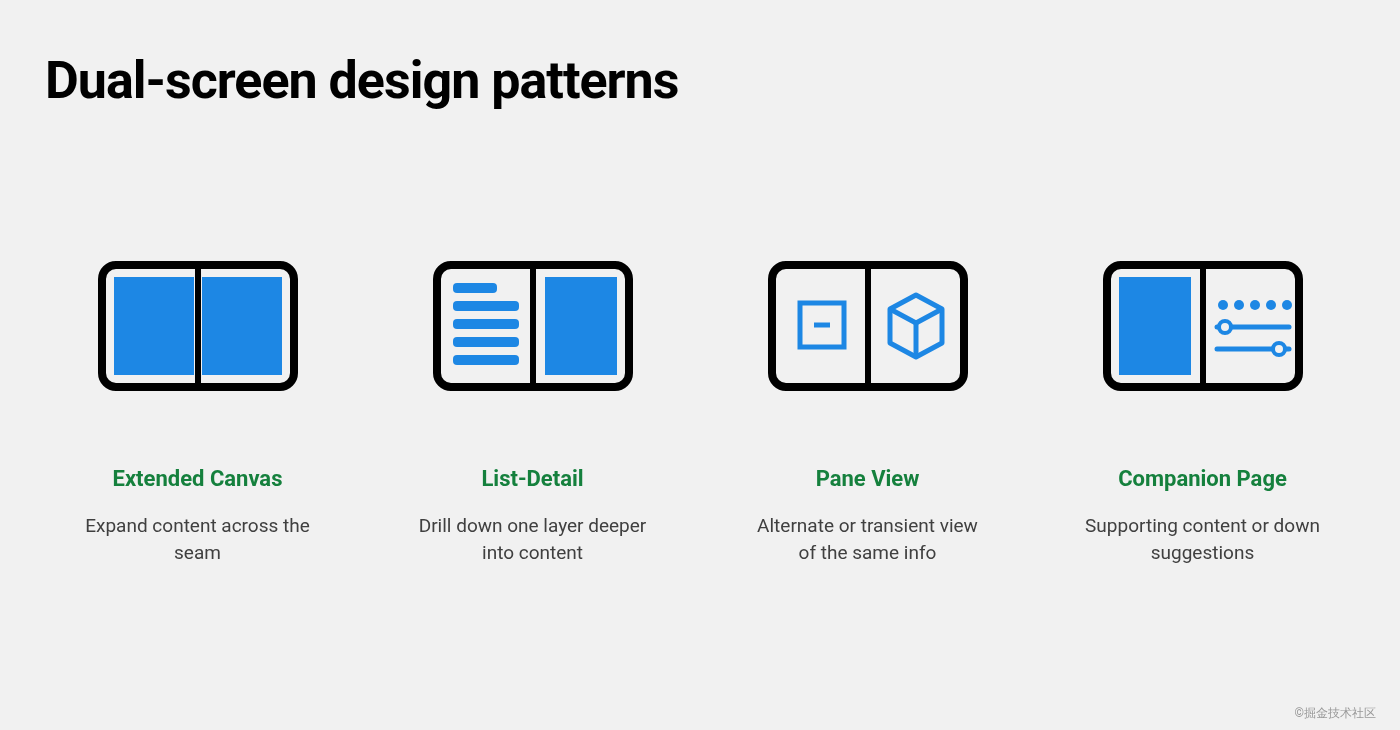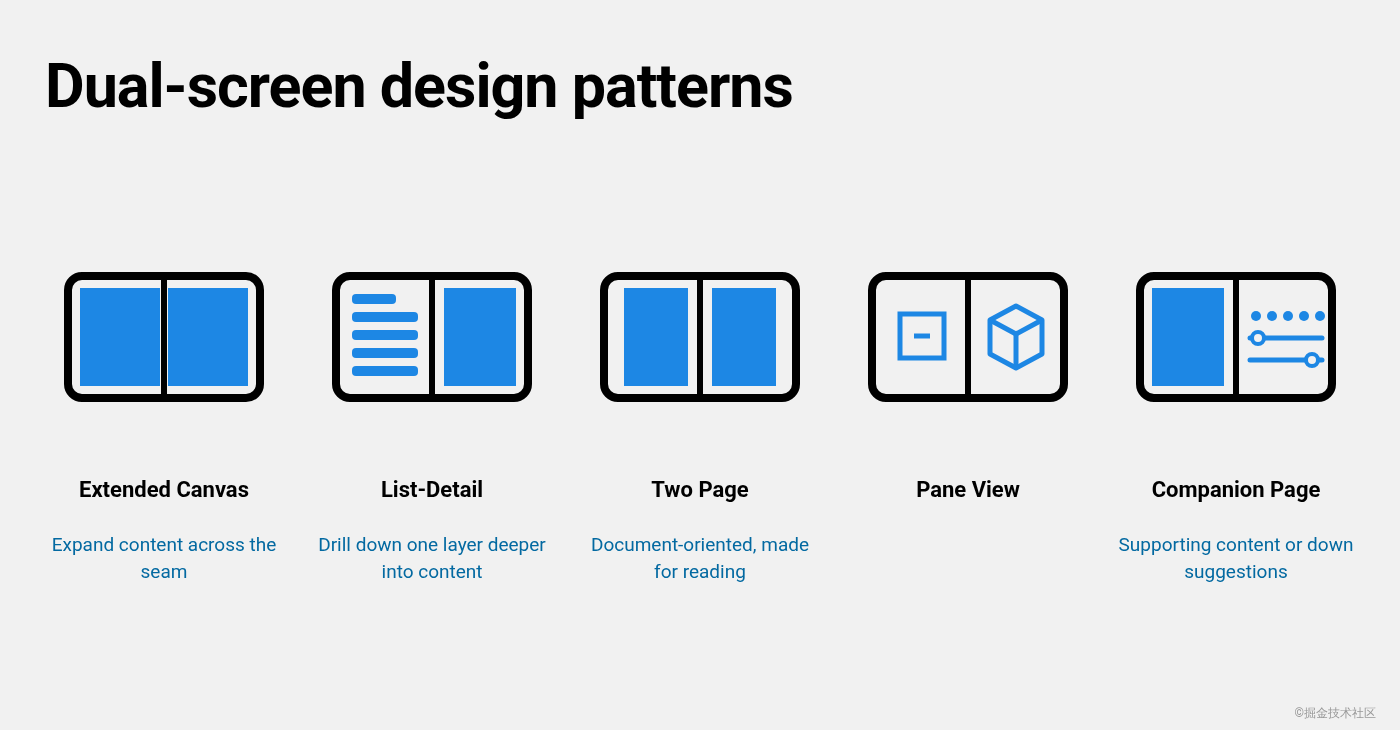--- a/index.html
+++ b/index.html
@@ -5,21 +5,21 @@
     * { margin: 0; padding: 0; box-sizing: border-box; }
     body {
       width: 1400px;
       height: 730px;
       background: #f1f1f1;
       font-family: -apple-system, BlinkMacSystemFont, "Segoe UI", Roboto, Helvetica, Arial, sans-serif;
       padding: 50px 45px;
       position: relative;
     }
     .title {
-      font-size: 61px;
+      font-size: 52px;
       font-weight: 700;
       color: #000;
       letter-spacing: -1px;
       margin-bottom: 150px;
     }
     .patterns {
       display: flex;
       justify-content: space-between;
       gap: 30px;
     }
@@ -31,27 +31,27 @@
       text-align: center;
     }
     .icon-box {
       width: 200px;
       height: 130px;
       margin-bottom: 75px;
     }
     .pattern-title {
       font-size: 22px;
       font-weight: 700;
-      color: #000000;
-      margin-bottom: 30px;
+      color: #15803d;
+      margin-bottom: 22px;
       text-align: center;
     }
     .pattern-desc {
       font-size: 19px;
-      color: #0369a1;
+      color: #404040;
       line-height: 1.4;
       max-width: 240px;
     }
     .watermark {
       position: absolute;
       bottom: 8px;
       right: 24px;
       font-size: 12px;
       color: #999;
     }
@@ -86,50 +86,39 @@
         <rect x="20" y="58" width="66" height="10" rx="4" fill="#1d87e4"></rect>
         <rect x="20" y="76" width="66" height="10" rx="4" fill="#1d87e4"></rect>
         <rect x="20" y="94" width="66" height="10" rx="4" fill="#1d87e4"></rect>
         <rect x="112" y="16" width="72" height="98" fill="#1d87e4"></rect>
       </svg>
     </div>
     <div class="pattern-title">List-Detail</div>
     <div class="pattern-desc">Drill down one layer deeper into content</div>
   </div>
 
-  <div class="pattern">
-    <div class="icon-box">
-      <svg viewBox="0 0 200 130" width="200" height="130">
-        <rect x="4" y="4" width="192" height="122" rx="14" fill="none" stroke="#000" stroke-width="8"></rect>
-        <line x1="100" y1="4" x2="100" y2="126" stroke="#000" stroke-width="6"></line>
-        <rect x="24" y="16" width="64" height="98" fill="#1d87e4"></rect>
-        <rect x="112" y="16" width="64" height="98" fill="#1d87e4"></rect>
-      </svg>
-    </div>
-    <div class="pattern-title">Two Page</div>
-    <div class="pattern-desc">Document-oriented, made for reading</div>
-  </div>
 
   <div class="pattern">
     <div class="icon-box">
       <svg viewBox="0 0 200 130" width="200" height="130">
         <rect x="4" y="4" width="192" height="122" rx="14" fill="none" stroke="#000" stroke-width="8"></rect>
         <line x1="100" y1="4" x2="100" y2="126" stroke="#000" stroke-width="6"></line>
 
         <rect x="32" y="42" width="44" height="44" fill="none" stroke="#1d87e4" stroke-width="5"></rect>
         <line x1="46" y1="64" x2="62" y2="64" stroke="#1d87e4" stroke-width="5"></line>
 
         <g stroke="#1d87e4" stroke-width="5" fill="none" stroke-linejoin="round">
           <path d="M 122 48 L 148 34 L 174 48 L 174 82 L 148 96 L 122 82 Z"></path>
           <path d="M 122 48 L 148 62 L 174 48"></path>
           <path d="M 148 62 L 148 96"></path>
         </g>
       </svg>
     </div>
     <div class="pattern-title">Pane View</div>
+    <div class="pattern-desc">Alternate or transient view of the same info</div>
   </div>
 
   <div class="pattern">
     <div class="icon-box">
       <svg viewBox="0 0 200 130" width="200" height="130">
         <rect x="4" y="4" width="192" height="122" rx="14" fill="none" stroke="#000" stroke-width="8"></rect>
         <line x1="100" y1="4" x2="100" y2="126" stroke="#000" stroke-width="6"></line>
         <rect x="16" y="16" width="72" height="98" fill="#1d87e4"></rect>
 
         <circle cx="120" cy="44" r="5" fill="#1d87e4"></circle>

